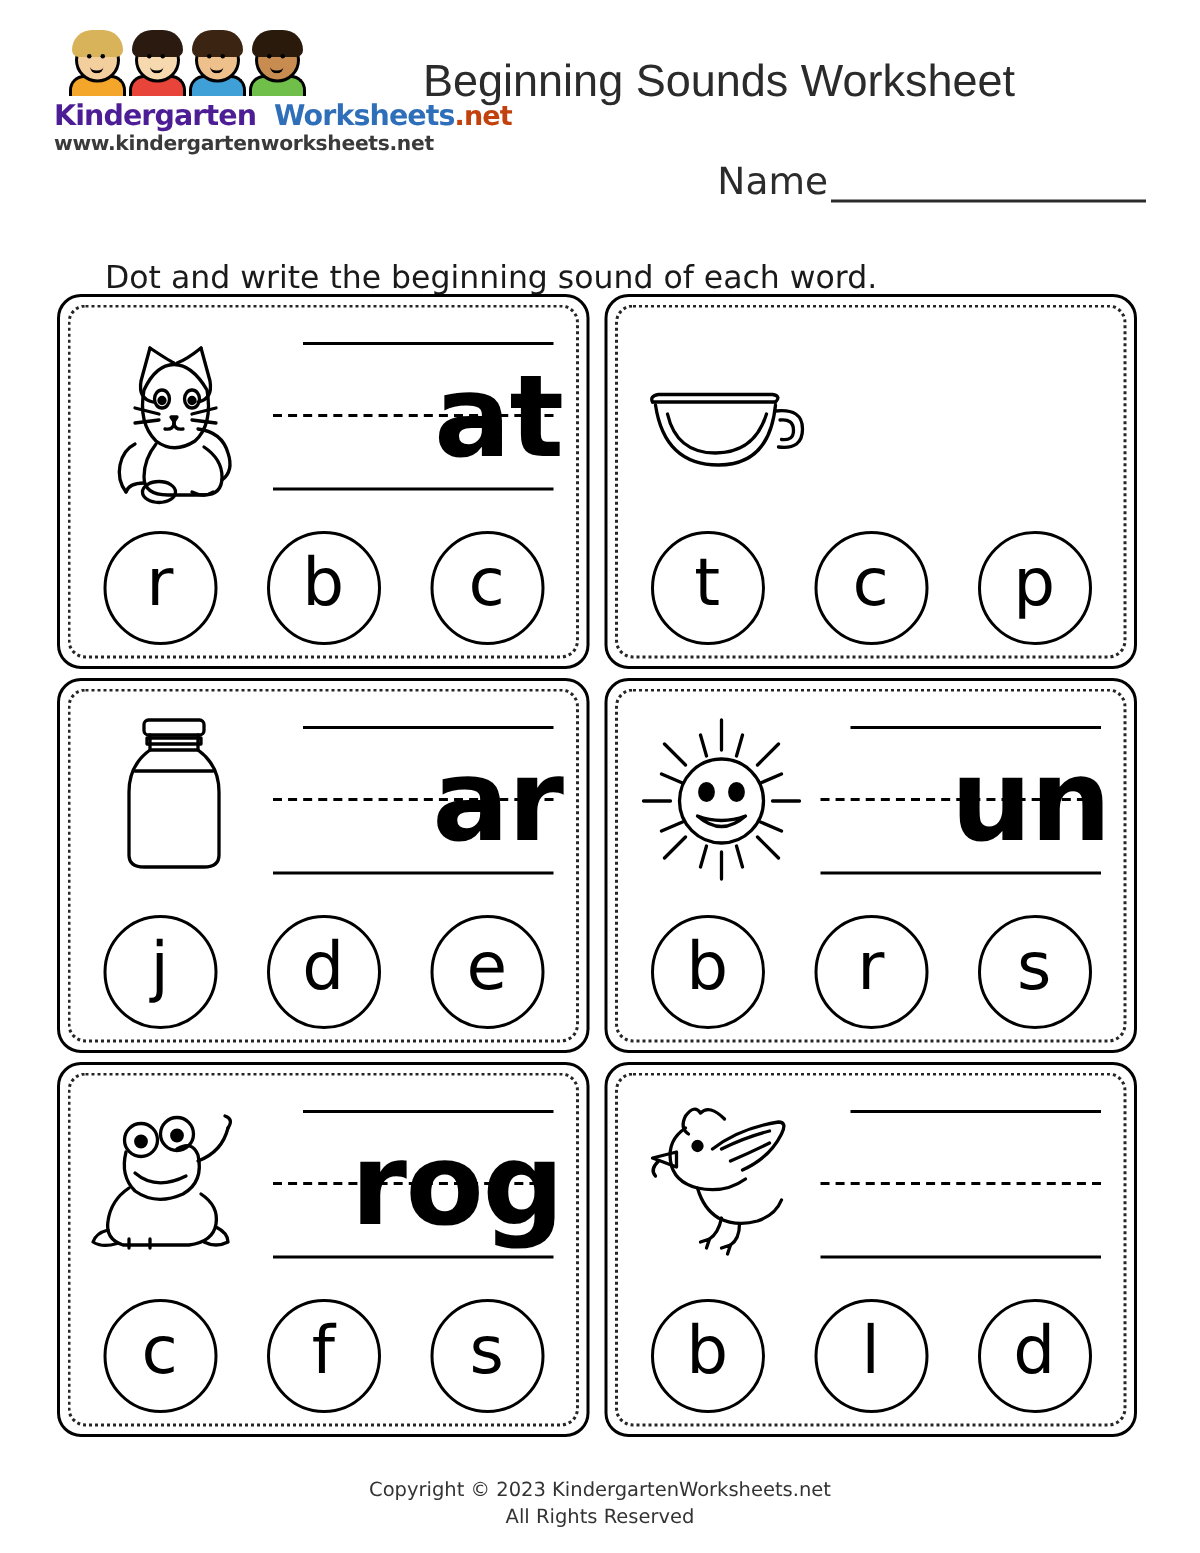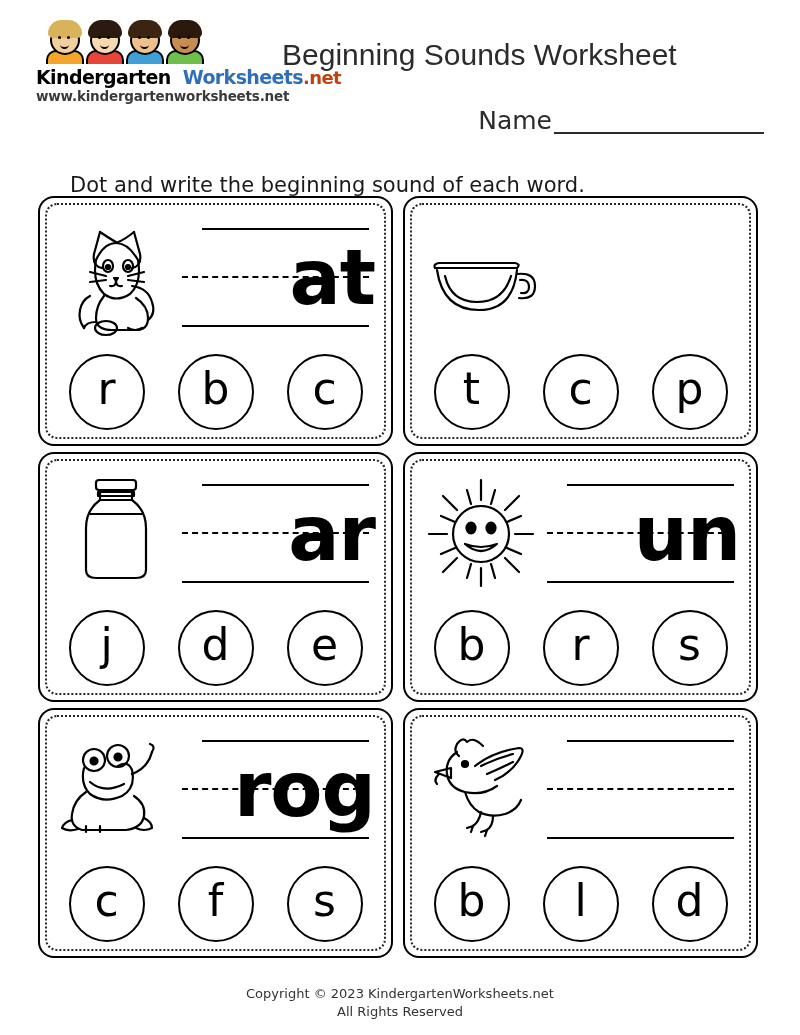--- a/index.html
+++ b/index.html
@@ -114,21 +114,21 @@
   .kid4 .body { background: #6fbf4a; }
 
   .logo-word {
     margin-top: 2px;
     font-family: "DejaVu Sans", sans-serif;
     font-weight: bold;
     font-size: 19px;
     letter-spacing: -0.6px;
     white-space: nowrap;
   }
-  .logo-word .seg-k { color: #000000; }
+  .logo-word .seg-k { color: #4c1d95; }
   .logo-word .seg-w { color: #2f6fba; padding-left: 12px; }
   .logo-word .seg-net { color: #c2410c; font-size: 18px; }
   .logo-url {
     font-family: "DejaVu Sans", sans-serif;
     font-weight: bold;
     font-size: 13.5px;
     color: #3a3a3a;
     letter-spacing: -0.2px;
     text-align: center;
     width: 250px;
@@ -141,21 +141,21 @@
     font-family: Liberation Sans, sans-serif;
     font-size: 30px;
     color: #2b2b2b;
     letter-spacing: 0px;
   }
   .name-row {
     position: absolute;
     right: 0;
     top: 88px;
     display: flex;
-    align-items: flex-start;
+    align-items: center;
   }
   .name-label {
     font-family: "DejaVu Sans", sans-serif;
     font-size: 25px;
     color: #2b2b2b;
   }
   .name-line {
     width: 210px;
     border-bottom: 2px solid #2b2b2b;
     height: 26px;

